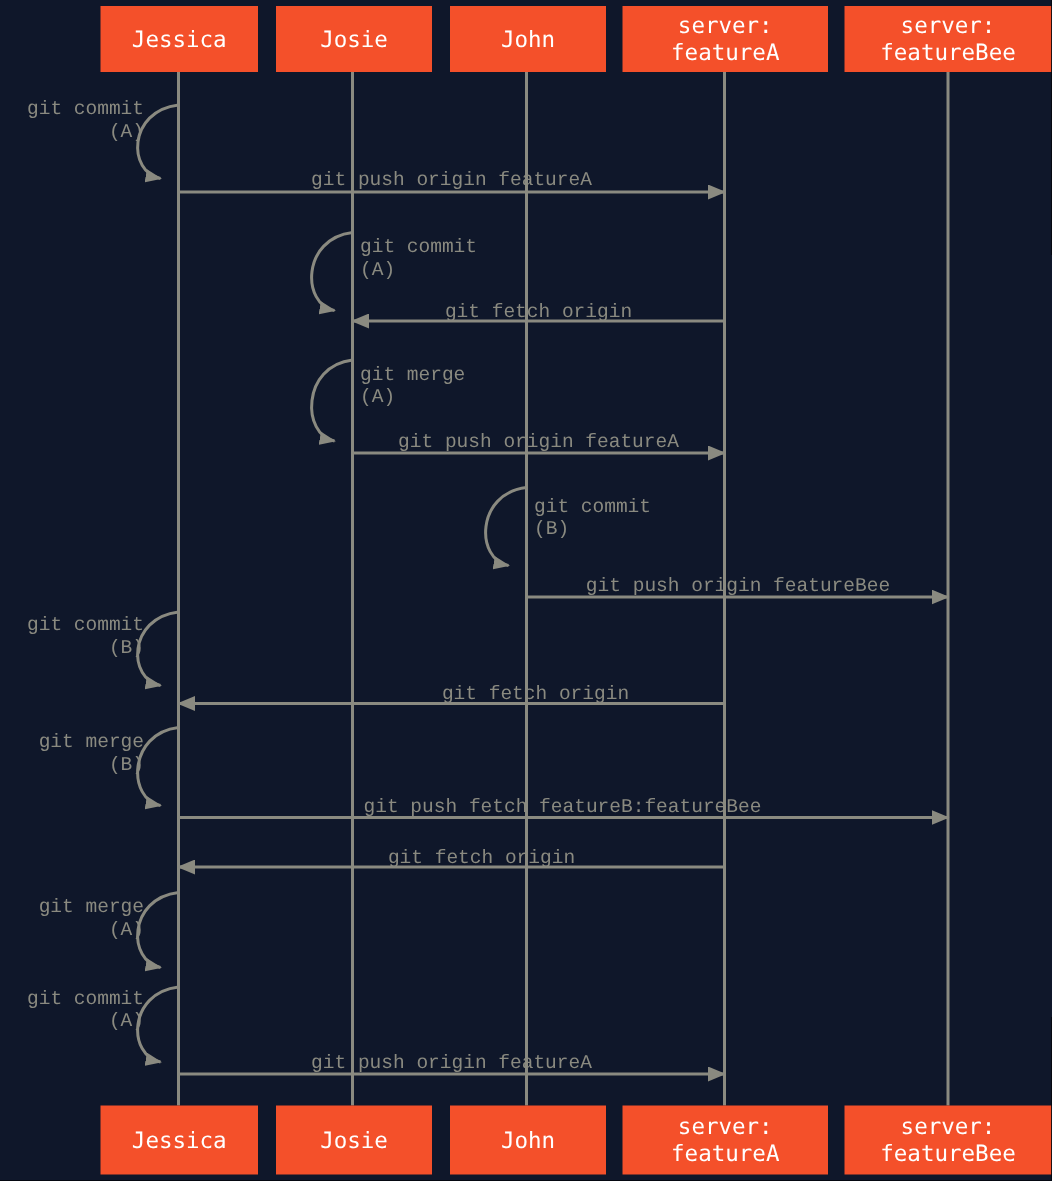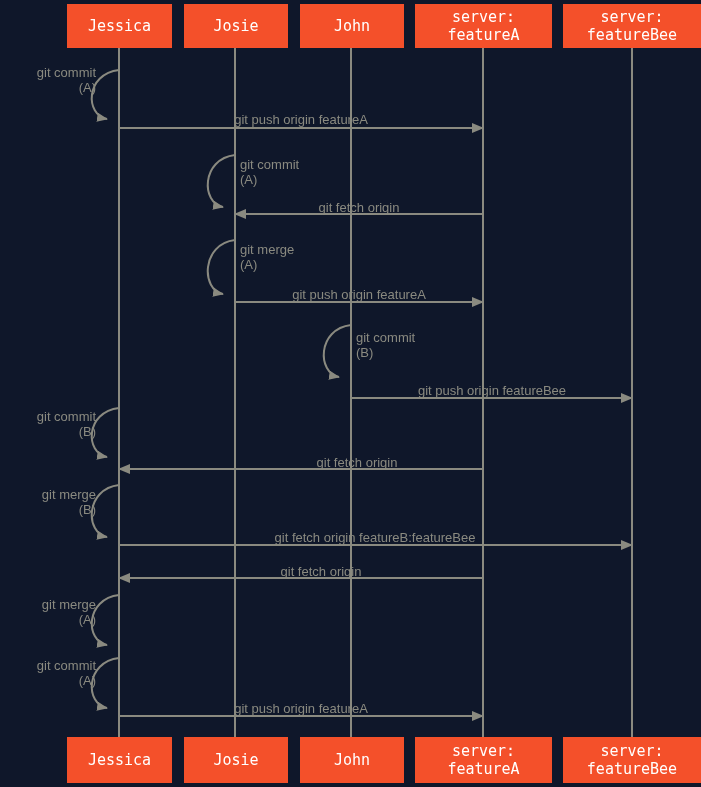--- a/index.html
+++ b/index.html
@@ -33,21 +33,21 @@
     font-family: "DejaVu Sans Mono", "Liberation Mono", monospace;
     font-size: 15px;
     line-height: 18px;
     letter-spacing: 0px;
     white-space: pre-line;
     box-sizing: border-box;
   }
   .msg-label {
     position: absolute;
     color: #8A8A80;
-    font-family: Liberation Sans, sans-serif;
+    font-family: Liberation Mono, monospace;
     font-size: 13px;
     line-height: 15px;
     white-space: pre;
   }
   .msg-label.center { transform: translateX(-50%); text-align: center; }
   .msg-label.right  { transform: translateX(-100%); text-align: right; }
   .msg-label.left   { text-align: left; }
 </style>
 </head>
 <body>
@@ -124,21 +124,21 @@
 (A)</div>
       <div class="msg-label center" style="left: 359px; top: 287px; color: rgb(138, 138, 128);">git push origin featureA</div>
       <div class="msg-label left" style="left: 356px; top: 330px; color: rgb(138, 138, 128);">git commit
 (B)</div>
       <div class="msg-label center" style="left: 492px; top: 383px; color: rgb(138, 138, 128); text-align: right;">git push origin featureBee</div>
       <div class="msg-label right" style="left: 96px; top: 409px; color: rgb(138, 138, 128);">git commit
 (B)</div>
       <div class="msg-label center" style="left: 357px; top: 455px; color: rgb(138, 138, 128);">git fetch origin</div>
       <div class="msg-label right" style="left: 96px; top: 487px; color: rgb(138, 138, 128);">git merge
 (B)</div>
-      <div class="msg-label center" style="left: 375px; top: 530px; color: rgb(138, 138, 128);">git fetch origin featureB:featureBee</div>
+      <div class="msg-label center" style="left: 375px; top: 530px; color: rgb(138, 138, 128);">git push fetch featureB:featureBee</div>
       <div class="msg-label center" style="left: 321px; top: 564px; color: rgb(138, 138, 128);">git fetch origin</div>
       <div class="msg-label right" style="left: 96px; top: 597px; color: rgb(138, 138, 128);">git merge
 (A)</div>
       <div class="msg-label right" style="left: 96px; top: 658px; color: rgb(138, 138, 128);">git commit
 (A)</div>
       <div class="msg-label center" style="left: 301px; top: 701px; color: rgb(138, 138, 128);">git push origin featureA</div>
     </div>
 
 </div>
 

